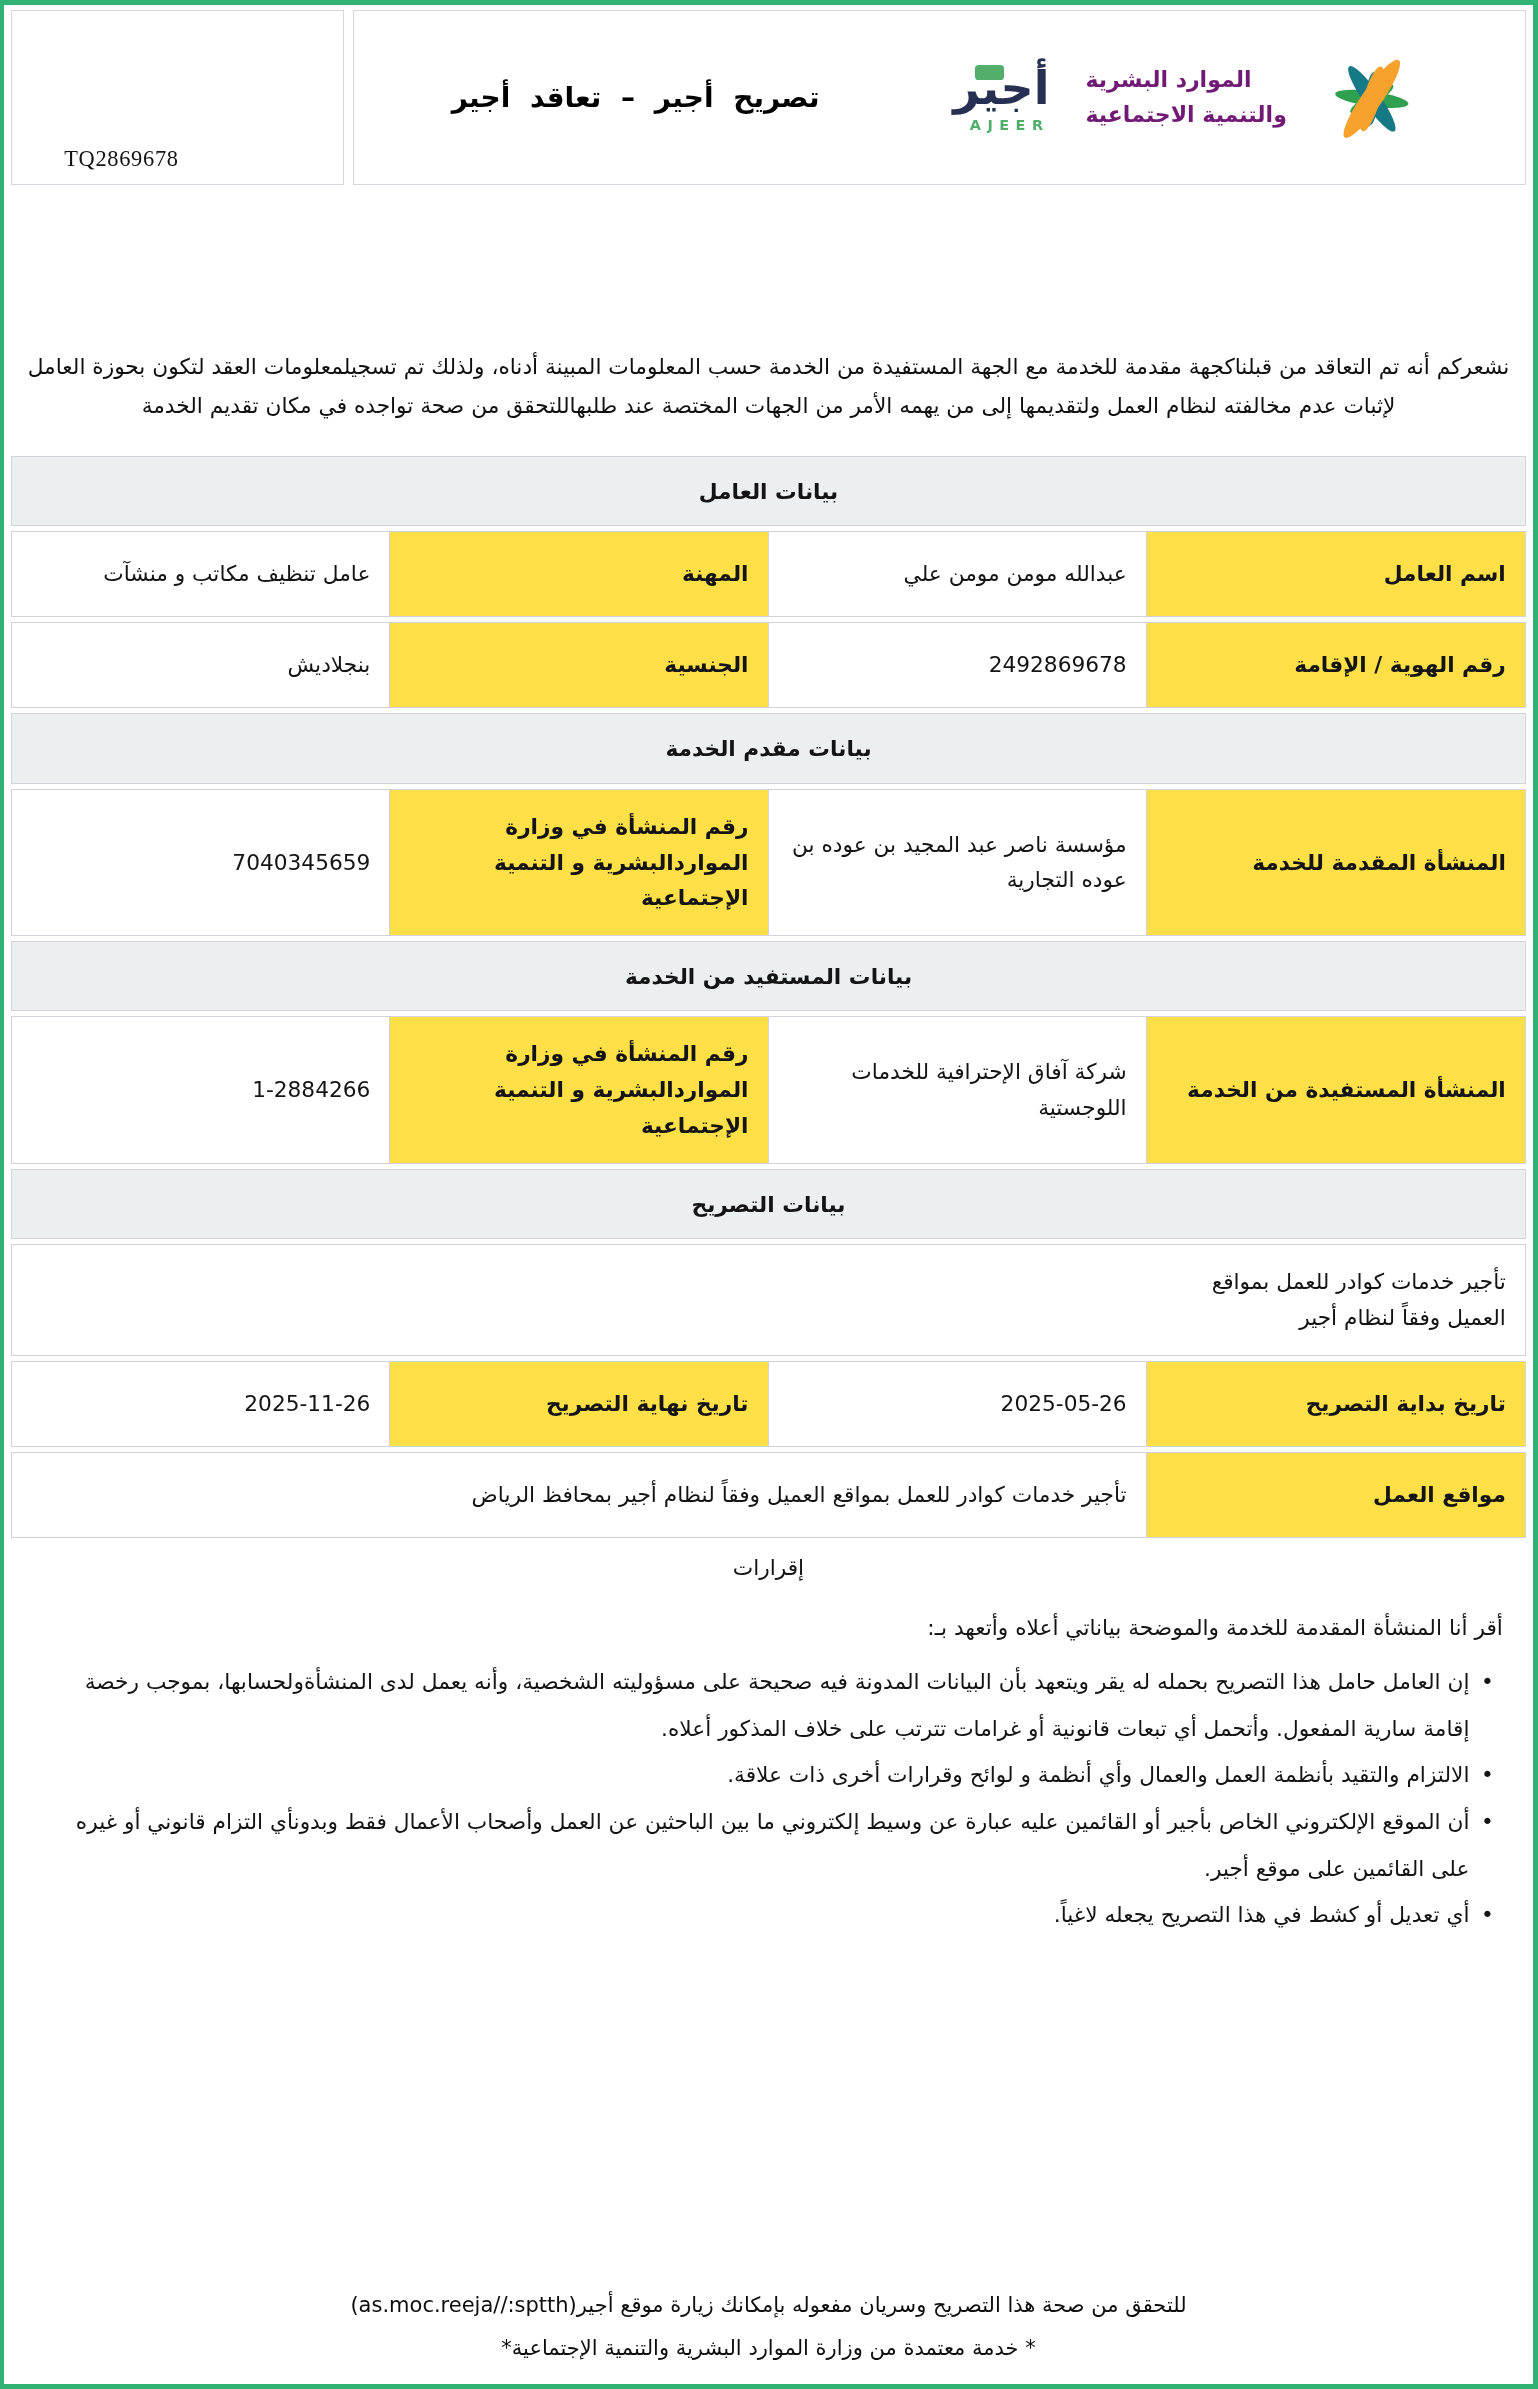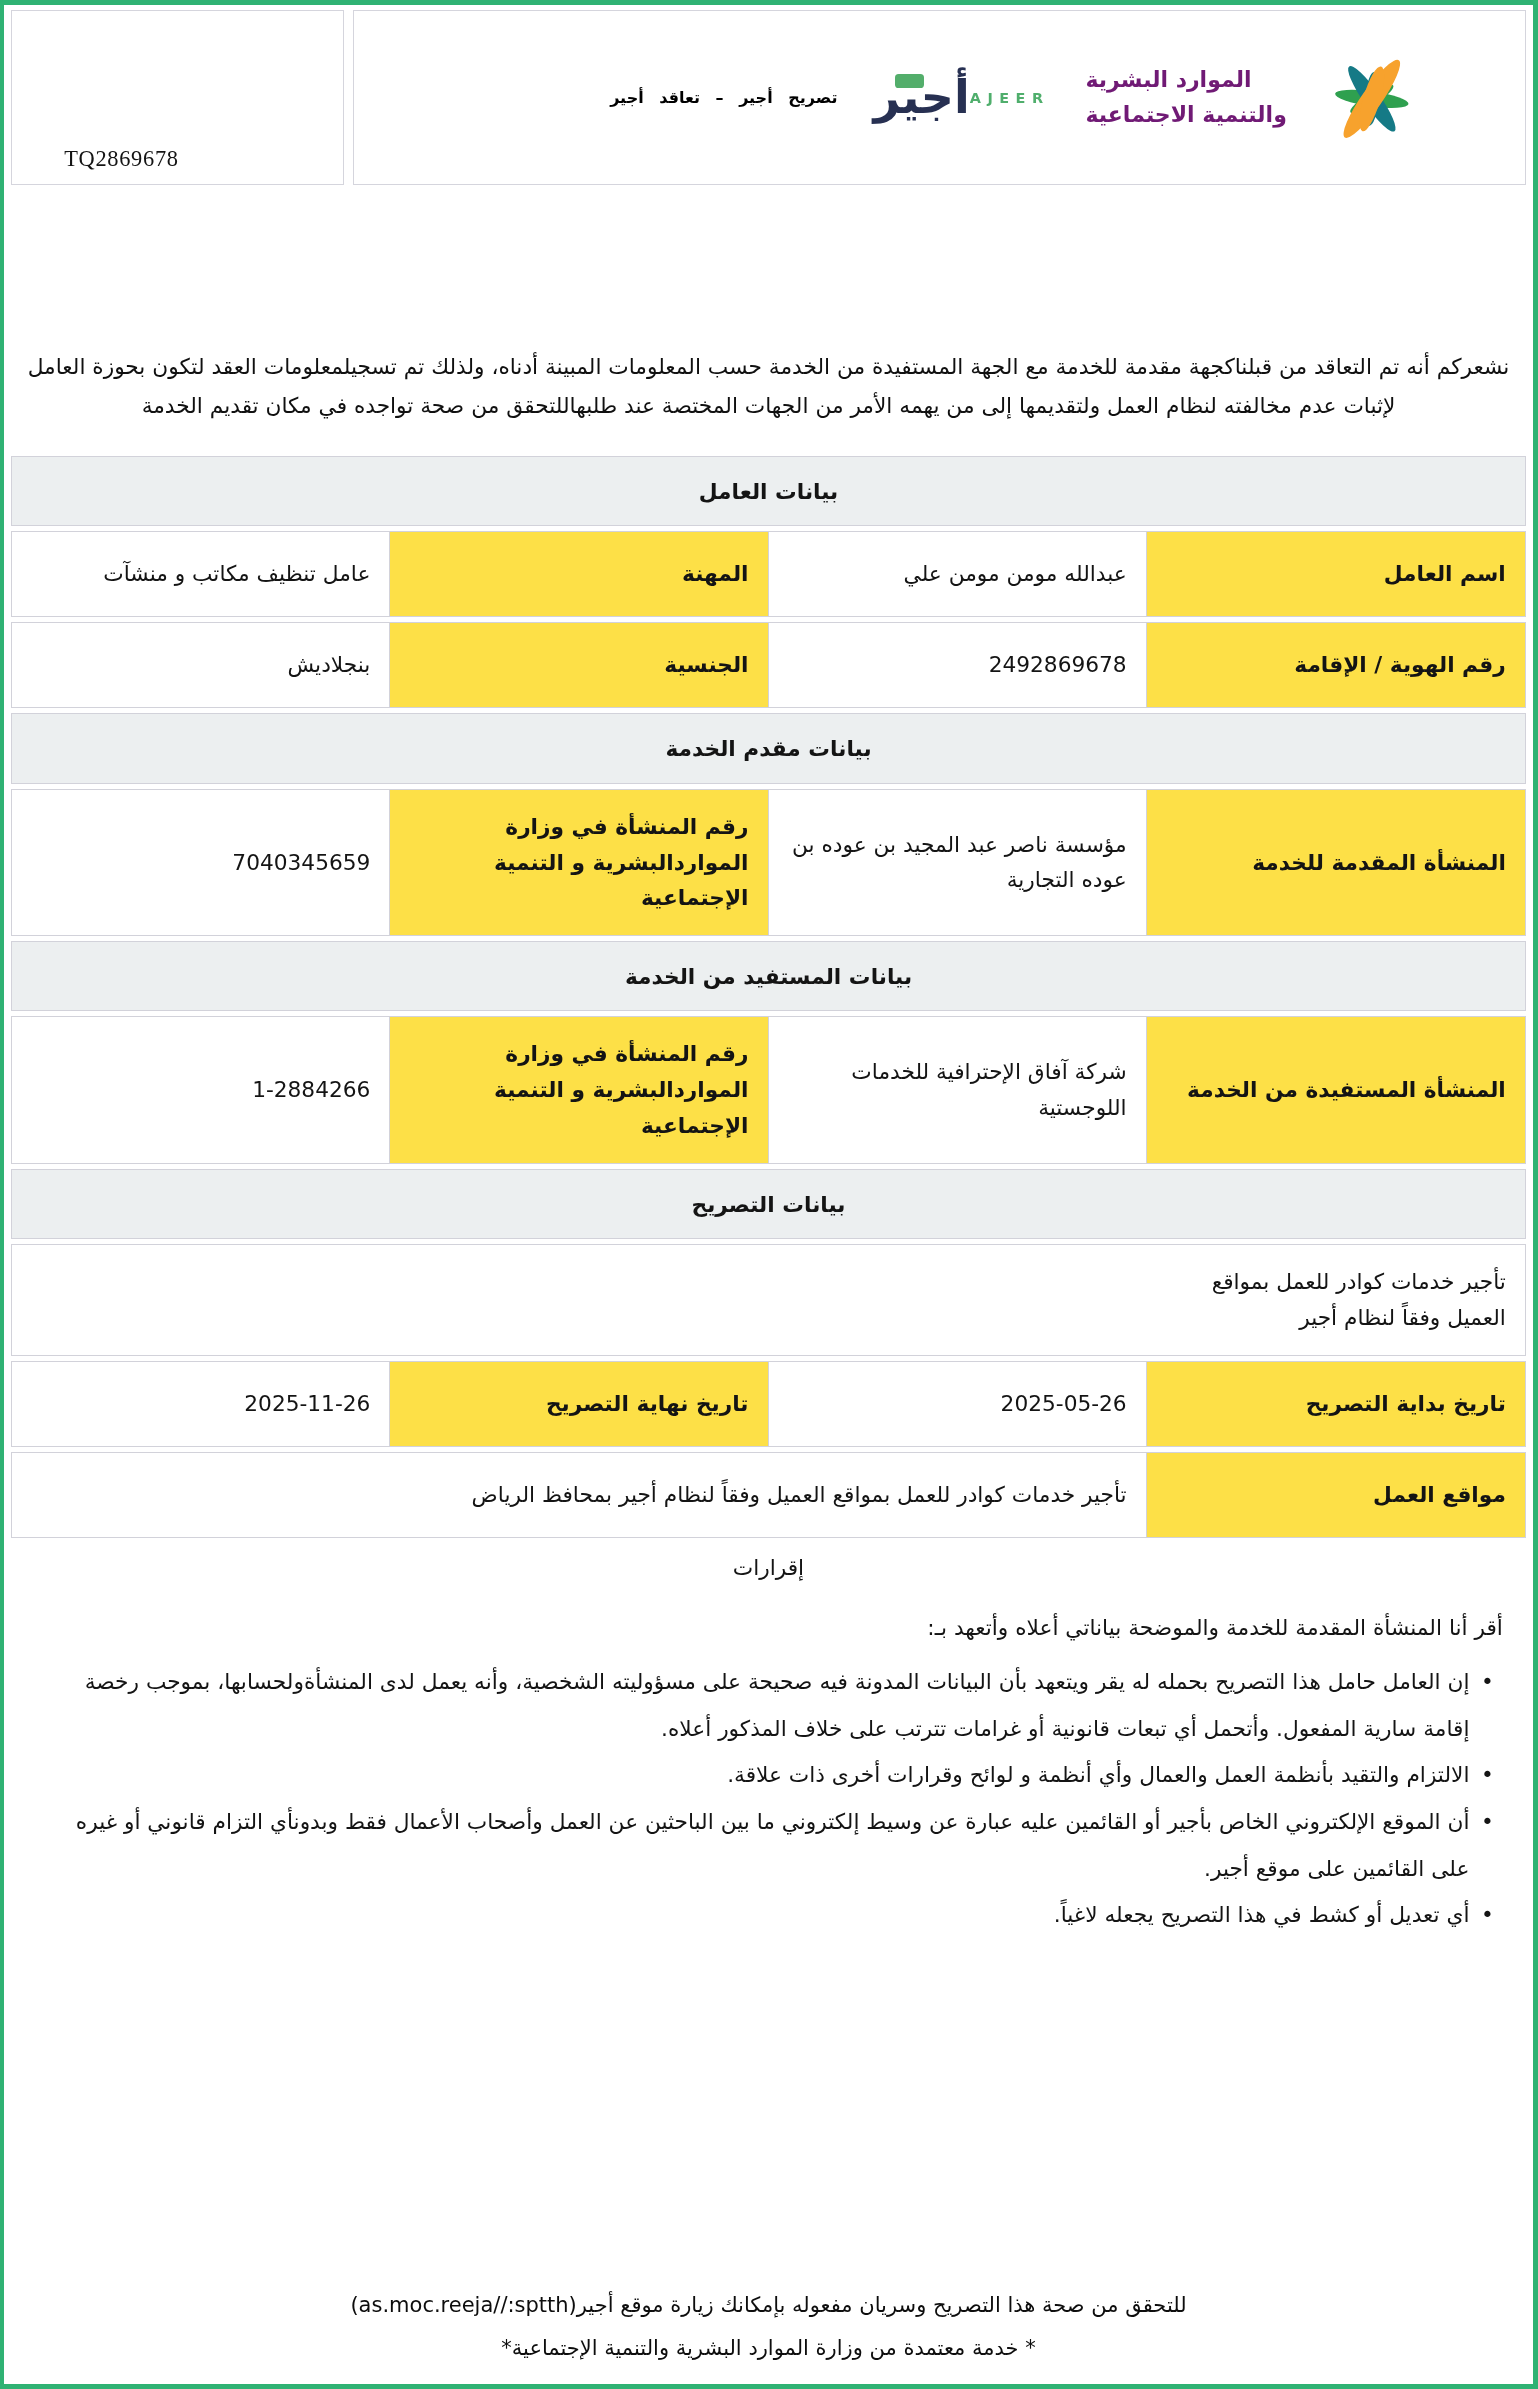--- a/index.html
+++ b/index.html
@@ -14,22 +14,22 @@
     font-family:"DejaVu Sans",sans-serif;
     color:#141414;
     overflow:hidden;
   }
   
   .header{display:flex;direction:ltr;gap:8.7px;height:175px;}
   .hbox{border:1.4px solid #d5d5dd;background:#fff;box-sizing:border-box;}
   .hbox-left{width:333px;position:relative;}
   .tq{position:absolute;left:52px;bottom:11.6px;font-family:"Liberation Serif",serif;font-size:22.4px;letter-spacing:0.7px;}
   .hbox-right{flex:1;display:flex;align-items:center;padding-right:101px;gap:36px;}
-  .doc-title{flex:1;direction:rtl;font-size:16px;font-weight:bold;word-spacing:10px;color:#000;}
-  .ajeer{display:flex;flex-direction:row;align-items:center;flex:none;}
+  .doc-title{flex:1;text-align:center;direction:rtl;font-size:28px;font-weight:bold;word-spacing:10px;color:#000;}
+  .ajeer{display:flex;flex-direction:column;align-items:flex-end;flex:none;}
   .ajeer-ar{position:relative;font-size:46px;font-weight:bold;color:#273052;line-height:1.15;direction:rtl;}
   .ajeer-accent{position:absolute;top:2.9px;left:21.7px;width:29px;height:14.4px;background:#53ae6b;border-radius:3.6px;z-index:0;}
   .ajeer-ar .txt{position:relative;z-index:1;}
   .ajeer-en{margin-top:1.4px;font-size:14.4px;font-weight:bold;letter-spacing:6.5px;color:#4fae6c;font-family:"DejaVu Sans",sans-serif;}
   .ministry{flex:none;direction:rtl;text-align:left;color:#701a75;font-weight:bold;font-size:22px;line-height:1.55;}
   .emblem{width:101px;height:110px;flex:none;}
   
   .intro{margin:162px 8.7px 0;text-align:center;font-size:21.7px;line-height:1.82;color:#101010;}
   
   .tbl{margin-top:30px;}

